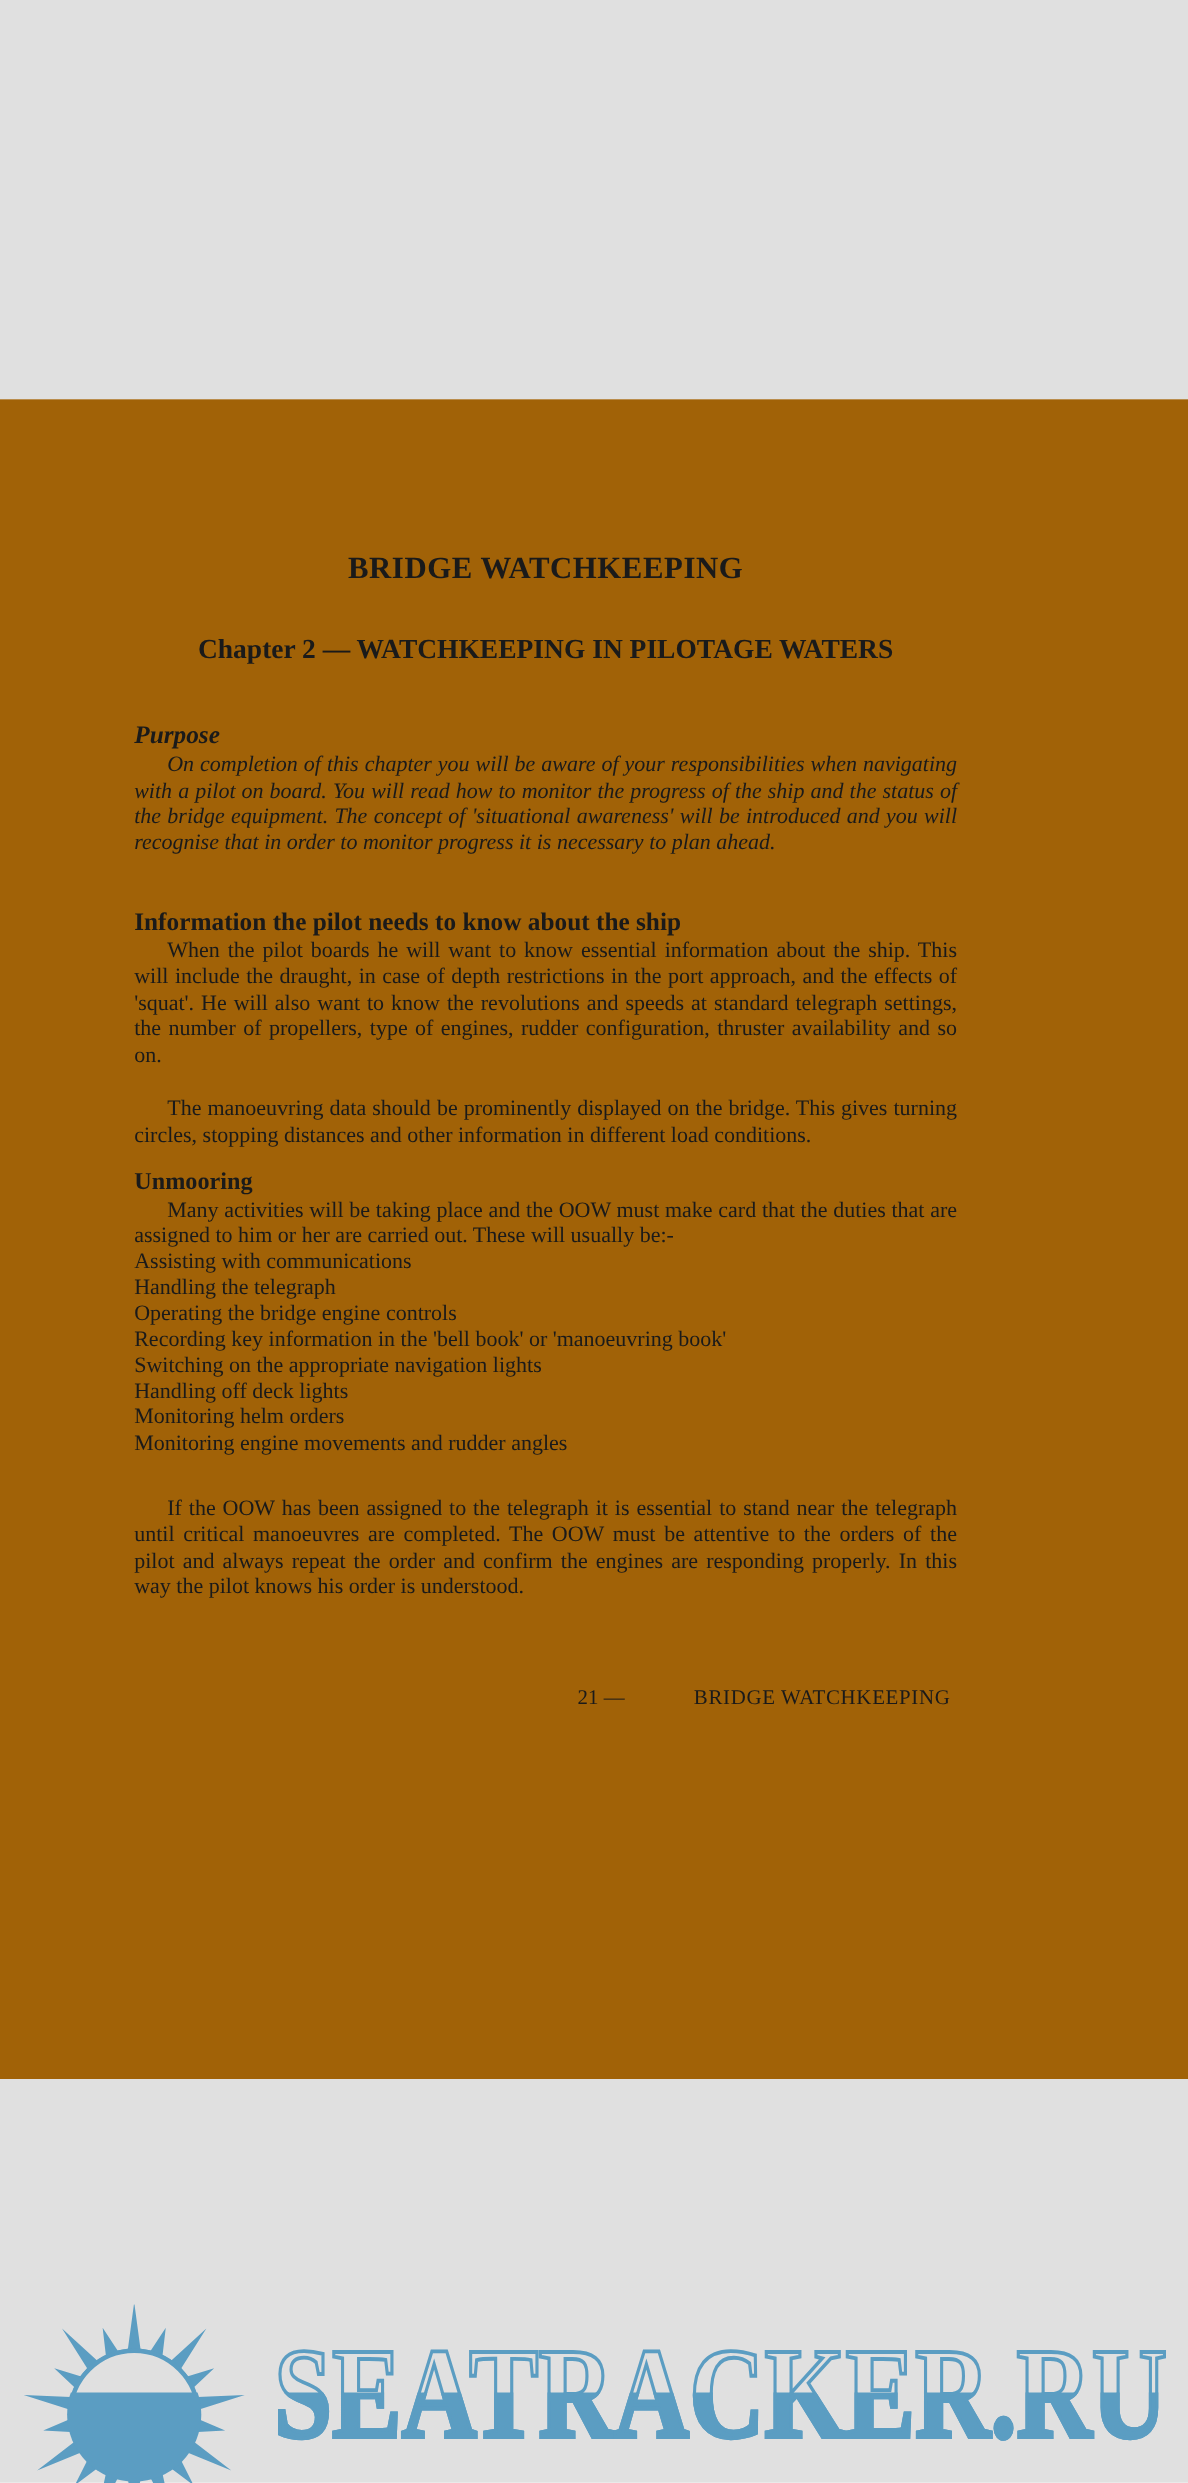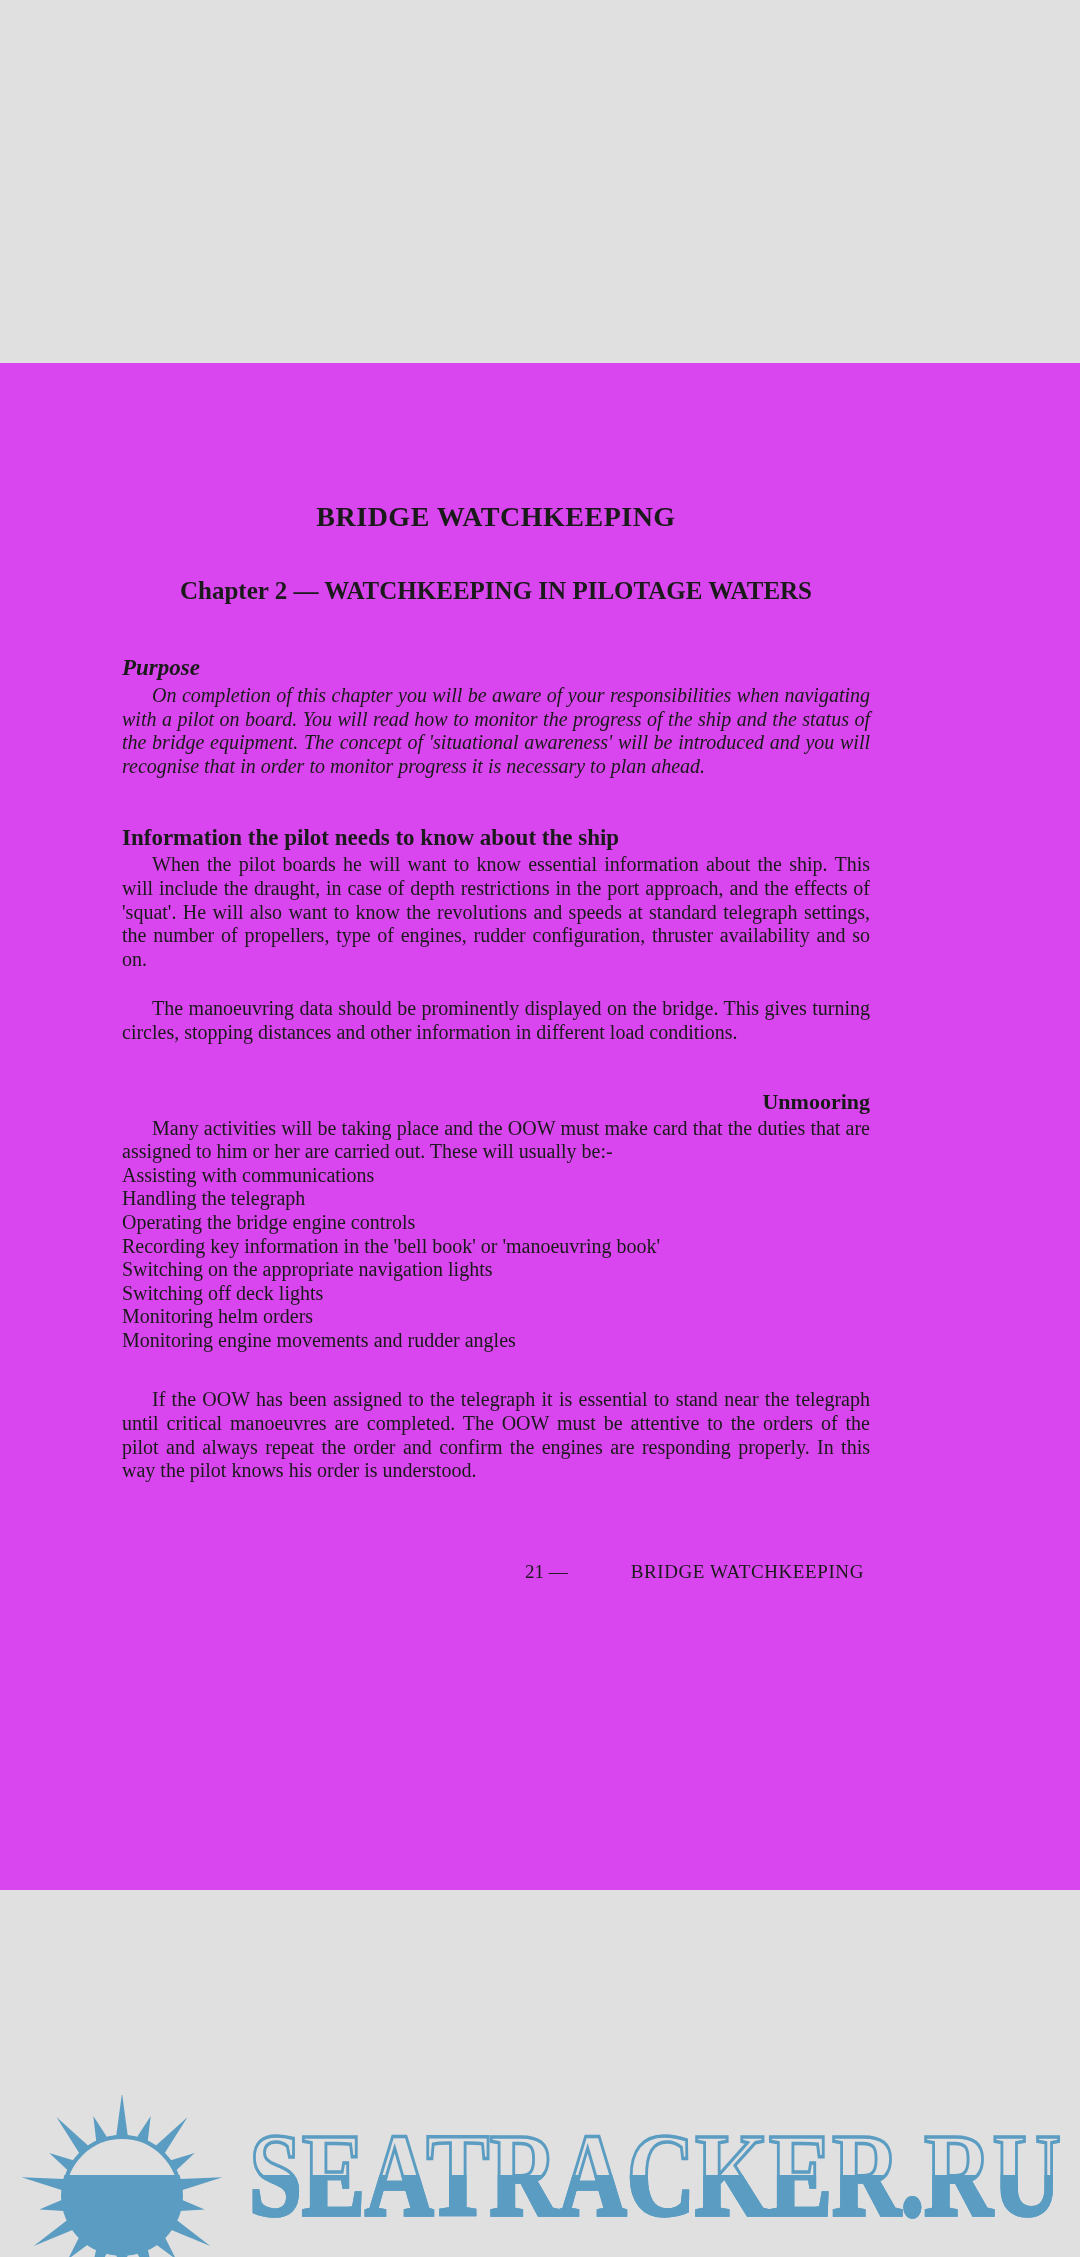--- a/index.html
+++ b/index.html
@@ -18,21 +18,21 @@
     background: #e0e0e0;
   }
   .band-bottom {
     position: absolute; left: 0; top: 1890px;
     width: 1080px; height: 367px;
     background: #e0e0e0;
   }
   .page {
     position: absolute; left: 0; top: 363px;
     width: 1080px; height: 1527px;
-    background: #d946ef;
+    background: #a16207;
   }
   .page-inner {
     padding: 138px 210px 0 122px;
   }
   .doc-title {
     margin: 0;
     font-size: 28px;
     font-weight: bold;
     text-align: center;
     letter-spacing: 0.5px;
@@ -59,24 +59,23 @@
   .para.italic {
     font-style: italic;
     margin-top: 3px;
   }
   .h-section {
     margin: 47px 0 0 0;
     font-size: 23px;
     font-weight: bold;
   }
   .h-sub {
-    margin: 44px 0 0 0;
+    margin: 16px 0 0 0;
     font-size: 22px;
     font-weight: bold;
-    text-align: right;
   }
   .para.gap { margin-top: 26px; }
   .para.gap-sm { margin-top: 36px; }
   .duty-line {
     font-size: 20px;
     line-height: 23.6px;
     text-align: left;
   }
   .page-footer {
     margin-top: 78px;
@@ -120,21 +119,21 @@
 
     <h3 class="h-sub">Unmooring</h3>
     <p class="para">Many activities will be taking place and the OOW must make card that the duties that are assigned to him or her are carried out. These will usually be:-</p>
 
     <div>
       <div class="duty-line">Assisting with communications</div>
       <div class="duty-line">Handling the telegraph</div>
       <div class="duty-line">Operating the bridge engine controls</div>
       <div class="duty-line">Recording key information in the 'bell book' or 'manoeuvring book'</div>
       <div class="duty-line">Switching on the appropriate navigation lights</div>
-      <div class="duty-line">Switching off deck lights</div>
+      <div class="duty-line">Handling off deck lights</div>
       <div class="duty-line">Monitoring helm orders</div>
       <div class="duty-line">Monitoring engine movements and rudder angles</div>
     </div>
 
     <p class="para gap-sm">If the OOW has been assigned to the telegraph it is essential to stand near the telegraph until critical manoeuvres are completed. The OOW must be attentive to the orders of the pilot and always repeat the order and confirm the engines are responding properly. In this way the pilot knows his order is understood.</p>
 
     <div class="page-footer">
       <span>21 —</span>
       <span class="book-title">BRIDGE WATCHKEEPING</span>
     </div>

